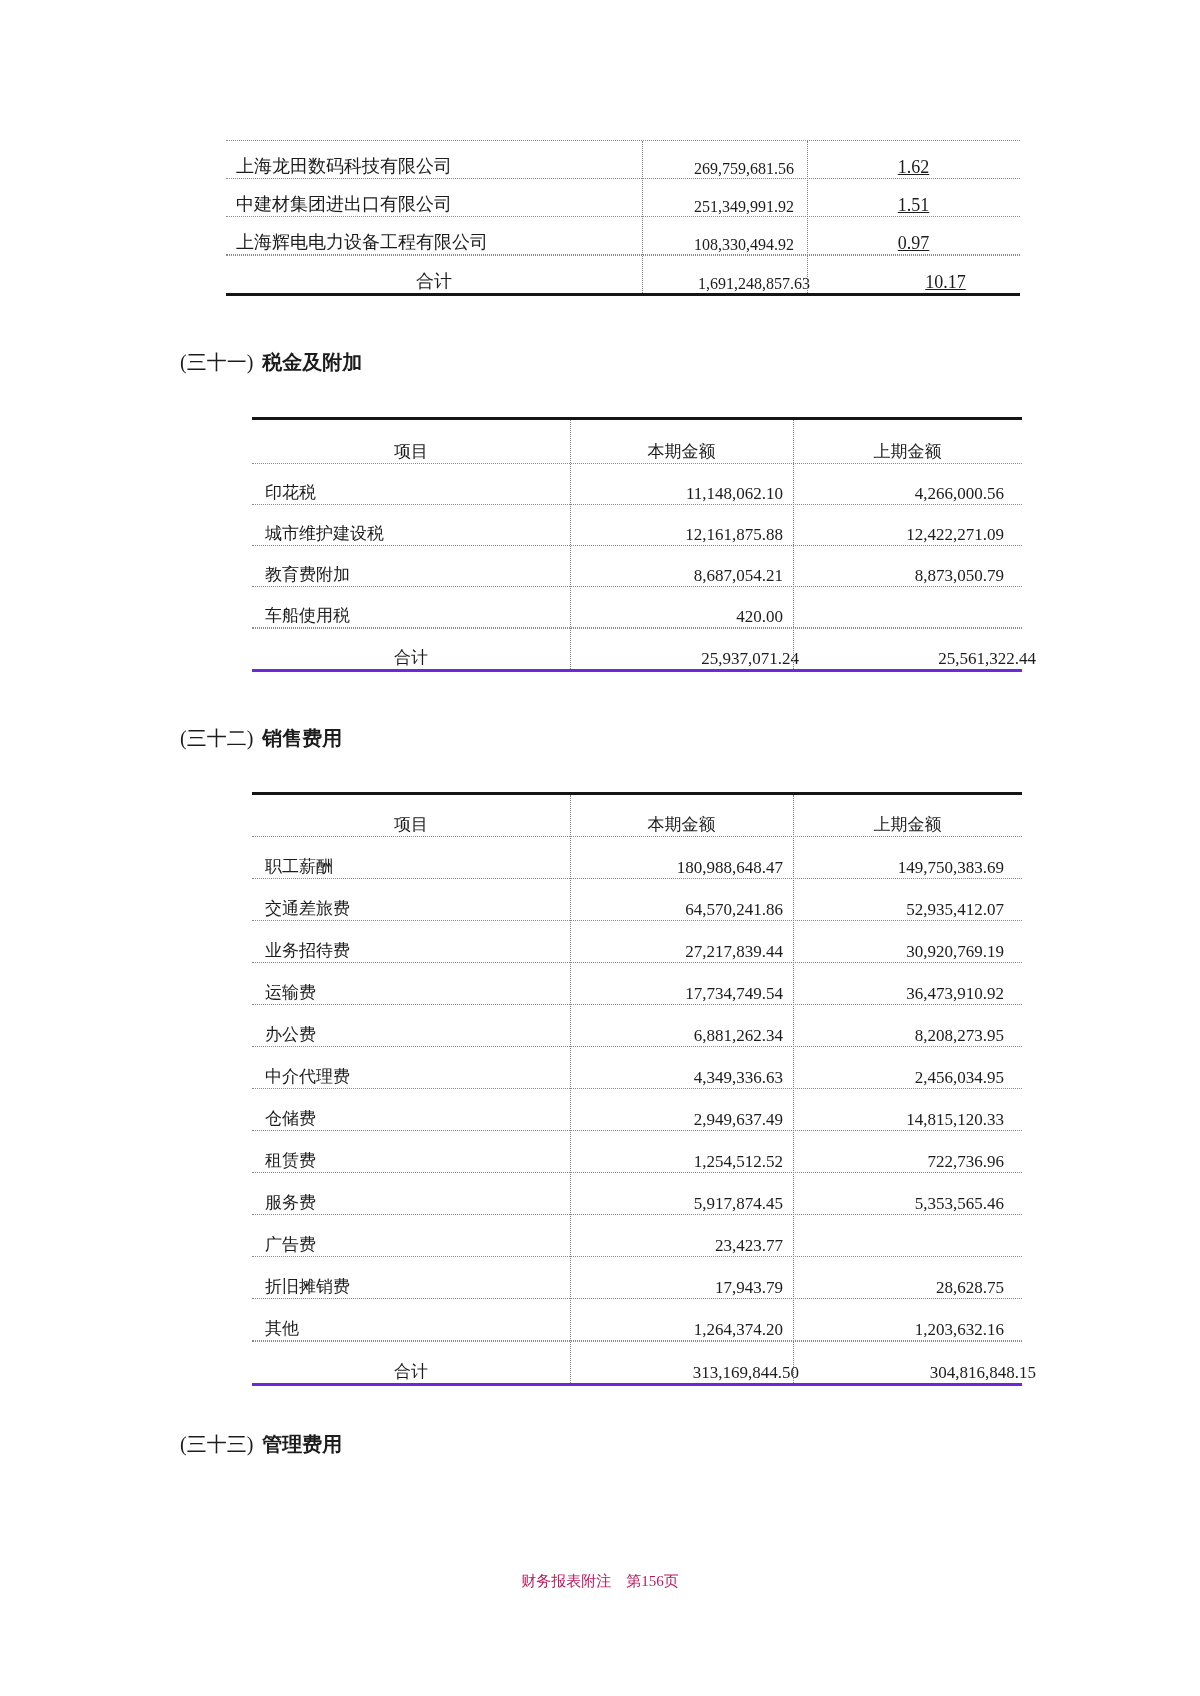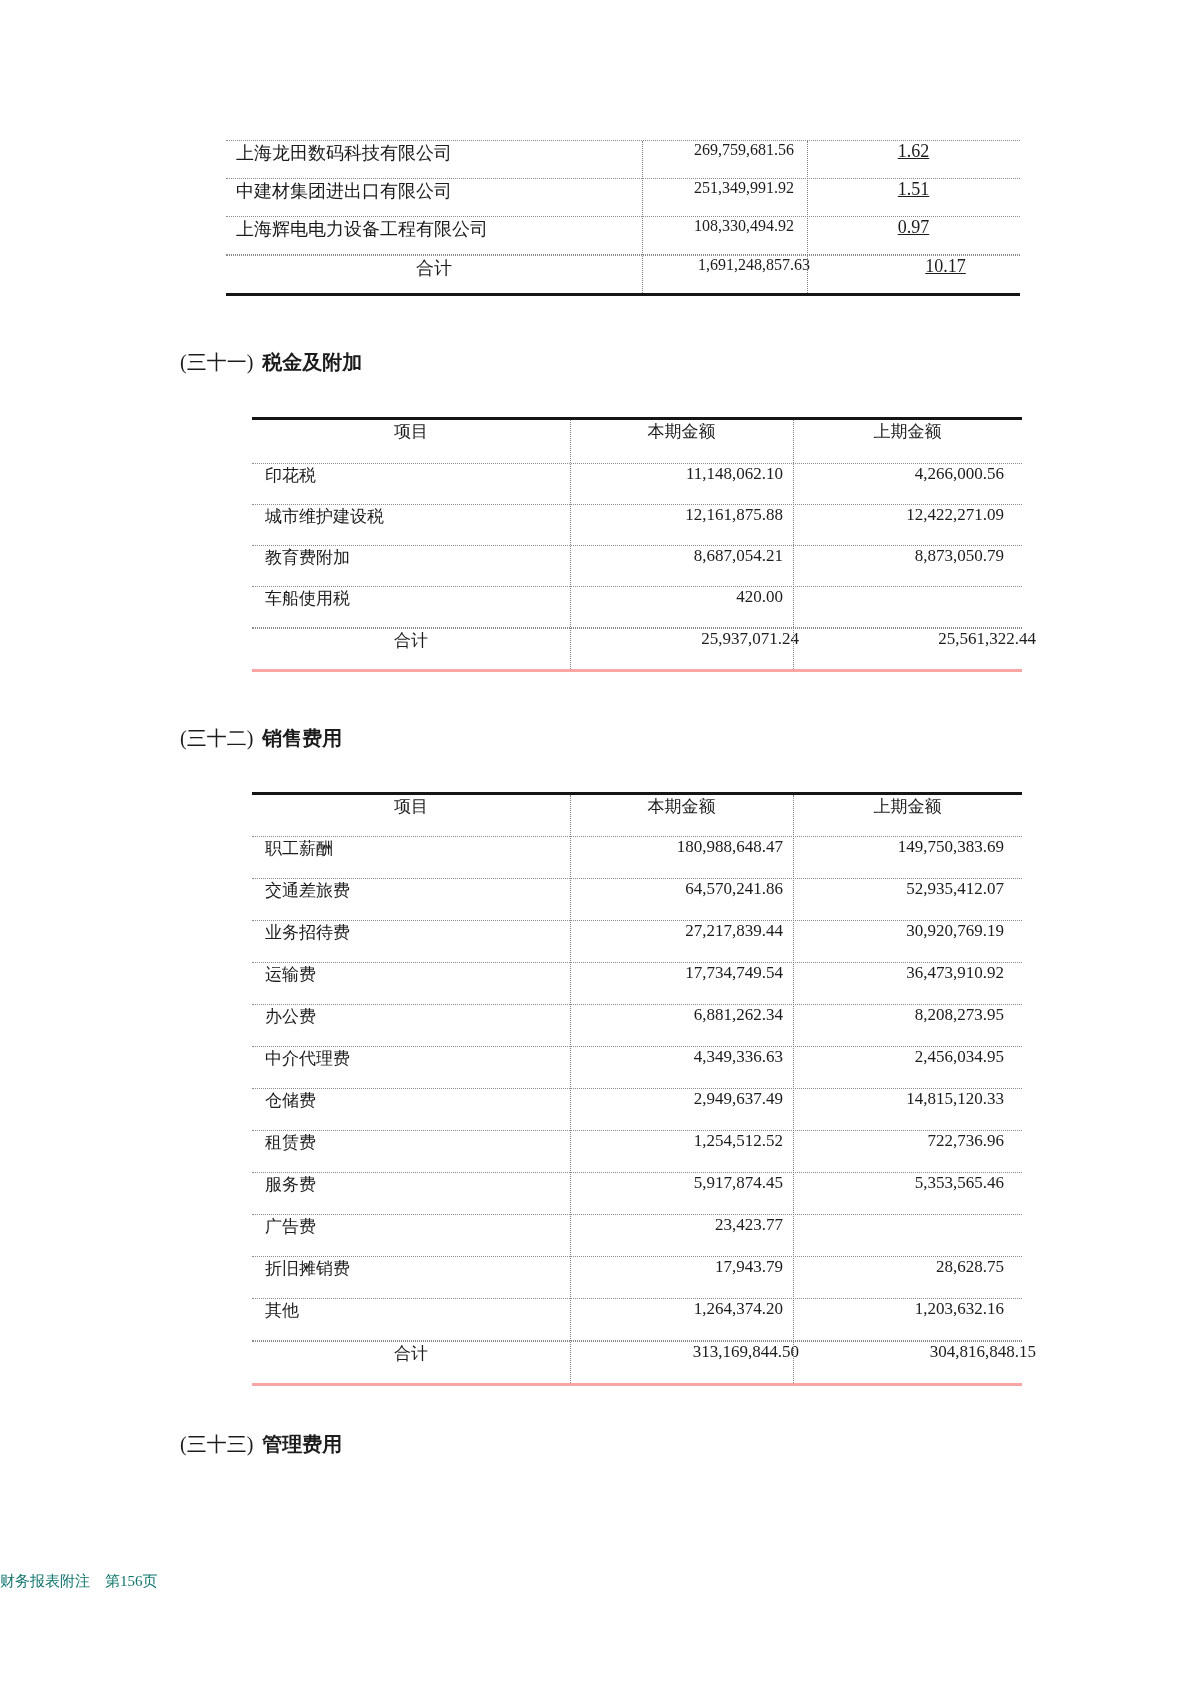--- a/index.html
+++ b/index.html
@@ -2,24 +2,24 @@
 <html><head>
 <meta charset="utf-8">
 <style>
   html,body { margin:0; padding:0; background:#ffffff; }
   .page {
     position:relative; width:1200px; height:1696px; background:#ffffff;
     font-family:"Liberation Serif","DejaVu Serif",serif; color:#1c1c1c;
     overflow:hidden;
   }
   .tbl { position:absolute; box-sizing:border-box; background:#fff; }
-  .tbl-bordered { border-top:3px solid #151515; border-bottom:3px solid #fca5a5; }
+  .tbl-bordered { border-top:3px solid #151515; border-bottom:3px solid #6d28d9; }
   .tbl-continued { border-top:1px dotted #8b8b8b; border-bottom:3px solid #151515; }
   .divider { position:absolute; top:0; bottom:0; width:0; border-left:1px dotted #7f7f7f; }
-  .row { display:flex; align-items:flex-start; box-sizing:border-box; border-bottom:1px dotted #8b8b8b; }
+  .row { display:flex; align-items:flex-end; box-sizing:border-box; border-bottom:1px dotted #8b8b8b; }
   .row:last-child, .row.total-row { border-bottom:none; }
   .row.total-row { border-top:1px dotted #8b8b8b;gap:16px; }
   .rows-host { display:block; }
   .rows-host .row:last-child { border-bottom:1px dotted #8b8b8b; }
 
   
   .t-top .row { height:38px; font-size:18px; }
   .t-top .c-name  { flex:0 0 416px; padding-left:10px; box-sizing:border-box; }
   .t-top .c-amt   { flex:0 0 165px; text-align:right; padding-right:13px; box-sizing:border-box; font-size:16px; }
   .t-top .c-pct   { flex:0 0 213px; text-align:center; font-size:18px;text-decoration:underline; }
@@ -36,21 +36,21 @@
   }
   .t-fin .total-row .c-item { text-align:center; padding-left:0; }
 
   .t1 .row { height:41px; } .t1 .hdr { height:44px; }
   .t2 .row { height:42px; } .t2 .hdr { height:42px; }
 
   .sec-heading { position:absolute; left:180px; font-size:20px; line-height:28px; white-space:nowrap; }
   .sec-heading .num { font-weight:normal; }
   .sec-heading .ttl { font-weight:bold; margin-left:9px; }
 
-  .footer { position:absolute; left:0; width:1200px; text-align:left; font-size:15px; color:#0f766e; }
+  .footer { position:absolute; left:0; width:1200px; text-align:center; font-size:15px; color:#be185d; }
 </style>
 </head>
 <body>
 
 <div class="page">
 
   <div class="tbl tbl-continued t-top" style="top:140px; left:226px; width:794px;">
     <div class="divider" style="left:416px;"></div>
     <div class="divider" style="left:581px;"></div>
     <div class="rows-host">

